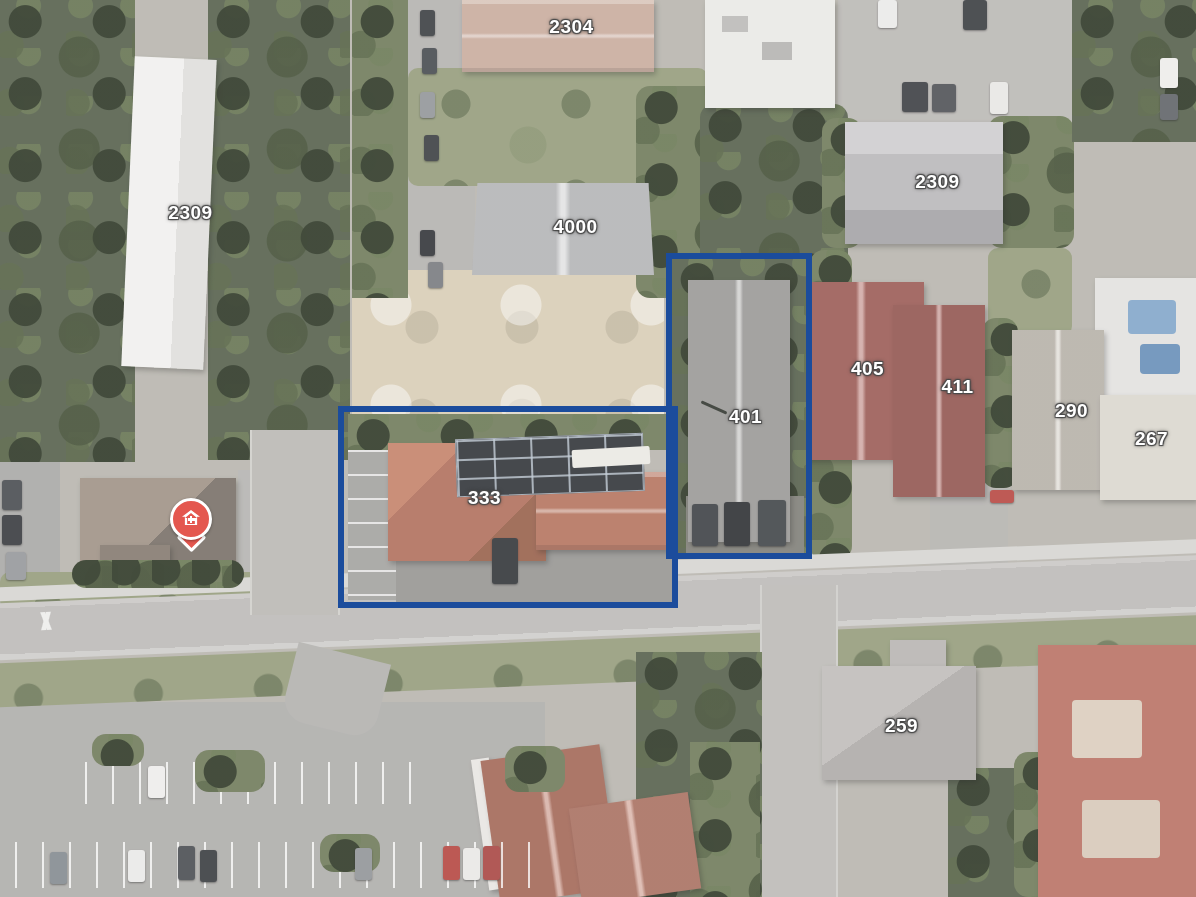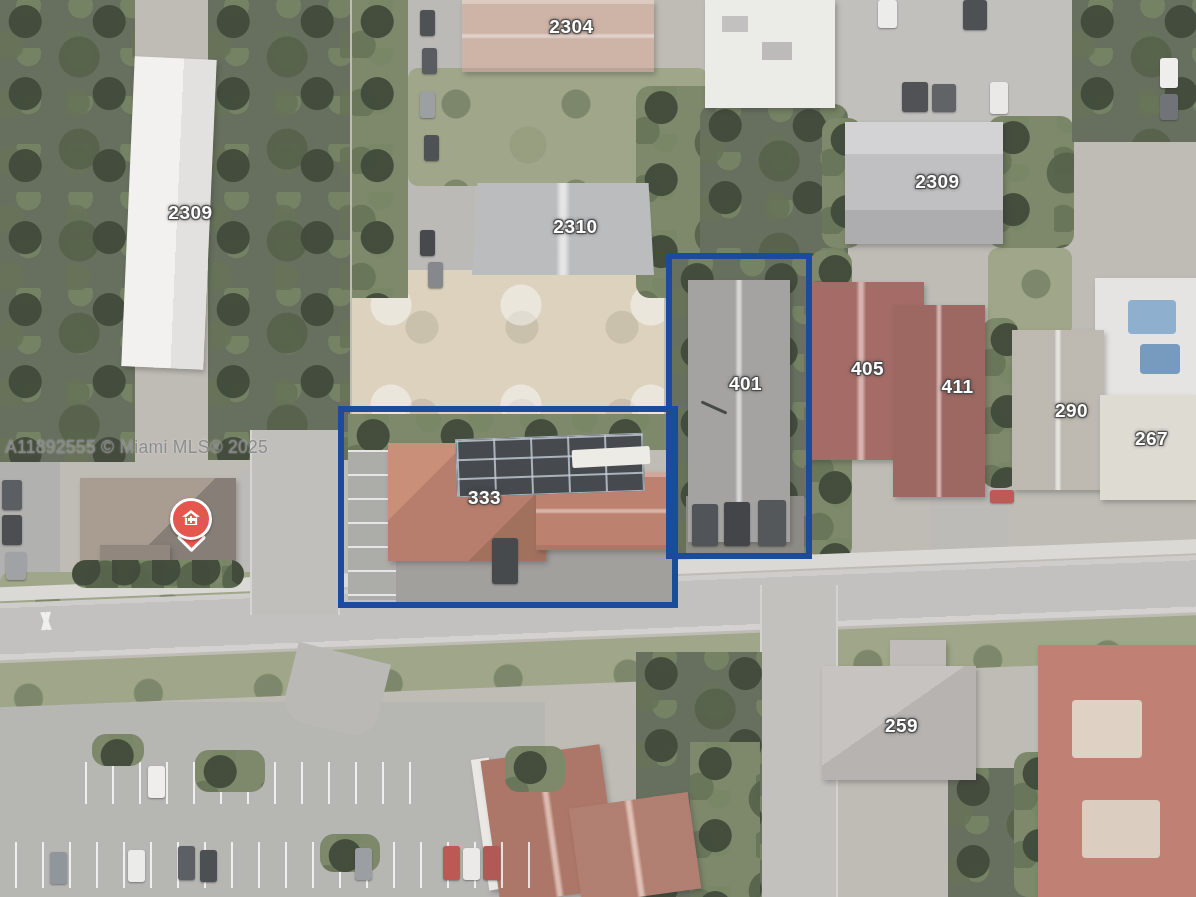--- a/index.html
+++ b/index.html
@@ -217,25 +217,24 @@
     <div class="circle"></div>
     <div class="house"></div>
     <div class="house-in"></div>
     <div class="plus-v"></div>
     <div class="plus-h"></div>
   </div>
 
   <div class="leader" style="left:700px;top:406px;width:28px;transform:rotate(24deg)"></div>
   <div class="maplabel" style="left:557px;top:27px">2304</div>
   <div class="maplabel" style="left:176px;top:213px">2309</div>
-  <div class="maplabel" style="left:561px;top:227px">2310</div>
+  <div class="maplabel" style="left:561px;top:227px">4000</div>
   <div class="maplabel" style="left:923px;top:182px">2309</div>
-  <div class="maplabel" style="left:731px;top:384px">401</div>
+  <div class="maplabel" style="left:731px;top:417px">401</div>
   <div class="maplabel" style="left:853px;top:369px">405</div>
   <div class="maplabel" style="left:943px;top:387px">411</div>
   <div class="maplabel" style="left:1057px;top:411px">290</div>
   <div class="maplabel" style="left:1137px;top:439px">267</div>
   <div class="maplabel" style="left:470px;top:498px">333</div>
   <div class="maplabel" style="left:887px;top:726px">259</div>
 
-  <div class="watermark" style="left:5px;top:437px">A11892555 © Miami MLS® 2025</div>
 
 </div>
 
 </body></html>

